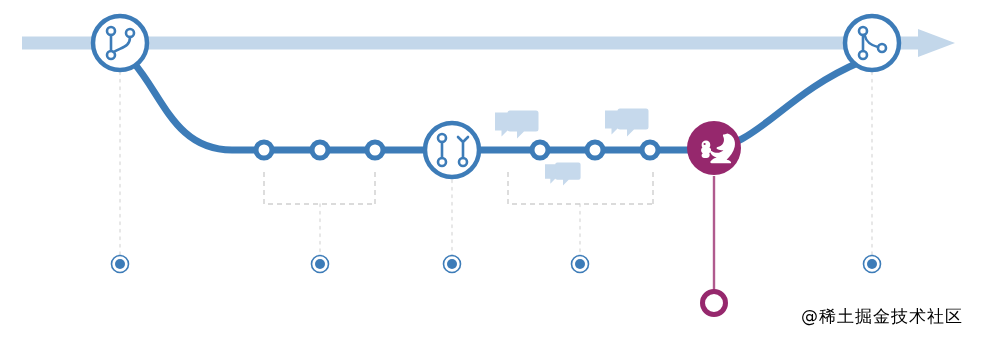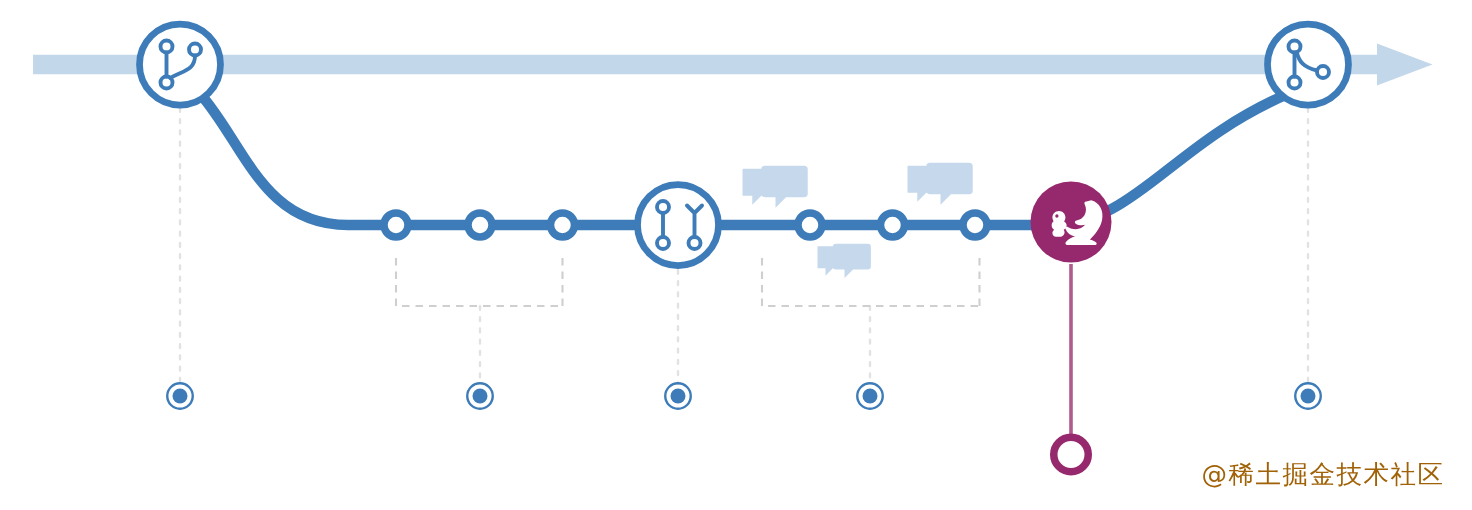--- a/index.html
+++ b/index.html
@@ -21,21 +21,21 @@
     position: absolute;
     top: 0;
     left: 0;
     display: block;
   }
   .watermark {
     position: absolute;
     right: 18px;
     bottom: 12px;
     font-size: 17px;
-    color: #a16207;
+    color: #000000;
     letter-spacing: 1px;
     font-family: "DejaVu Sans", sans-serif;
     white-space: nowrap;
     user-select: none;
     margin-left: 41px;
   }
 </style>
 </head>
 <body>
 

